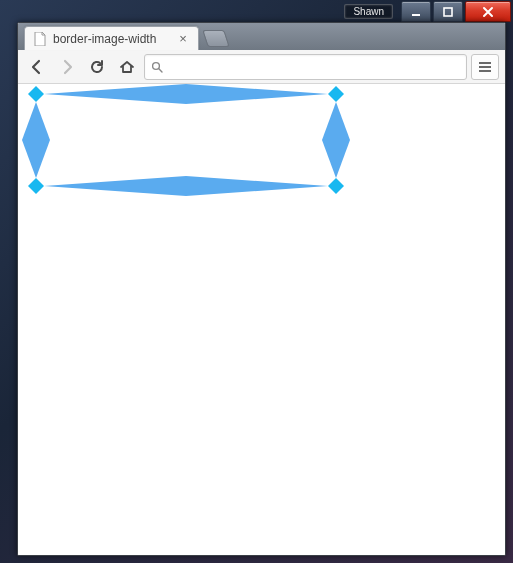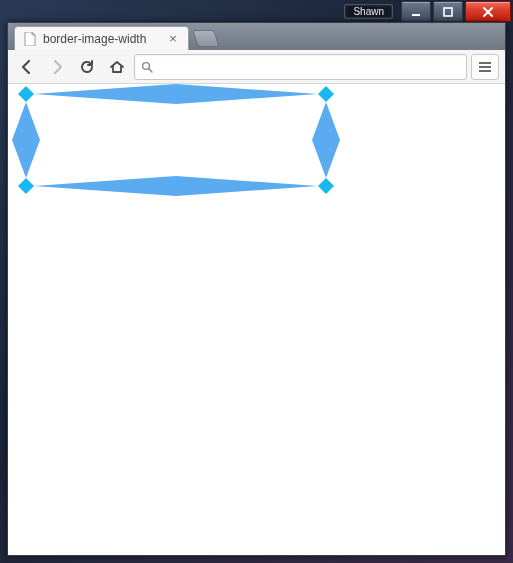--- a/index.html
+++ b/index.html
@@ -9,21 +9,21 @@
   
   .titlebar { height: 22px; display:flex; align-items:stretch; justify-content:flex-end; padding-right:2px; }
   .titlebar .spacer { flex:1; }
   .user-chip { align-self:center; margin-right:6px; background:rgba(0,0,0,0.35); color:#e8e8e8; font-size:10px; padding:1px 8px; border-radius:2px; border:1px solid rgba(255,255,255,0.25); box-shadow: inset 0 0 2px rgba(255,255,255,0.3); }
   .win-btn { width:30px; margin-left:2px; margin-top:1px; border-radius:2px 2px 0 0; display:flex; align-items:center; justify-content:center; color:#fff; font-size:11px; }
   .win-min, .win-max { background: linear-gradient(#6b7a8f,#3d4a5e); border:1px solid #2a3648; box-shadow: inset 0 1px 0 rgba(255,255,255,0.35); }
   .win-close { width:46px; background: linear-gradient(#f06a5a,#d83a28 45%,#c51e0c); border:1px solid #7a140a; box-shadow: inset 0 1px 0 rgba(255,255,255,0.4); }
   .win-btn svg { display:block; }
 
   
-  .chrome { flex:1; margin:0 7px 7px 7px; background:#fff; border:1px solid #3a3f46; border-radius:2px; display:flex; flex-direction:column; box-shadow: 0 0 6px rgba(0,0,0,0.6); overflow:hidden; }
+  .chrome { flex:1; margin:0 7px 7px 17px; background:#fff; border:1px solid #3a3f46; border-radius:2px; display:flex; flex-direction:column; box-shadow: 0 0 6px rgba(0,0,0,0.6); overflow:hidden; }
 
   
   .tabstrip { height: 27px; background: linear-gradient(#8a939f,#6f7883); display:flex; align-items:flex-end; padding-left:6px; position:relative; }
   .tab { position:relative; height:24px; background:#f7f7f7; border:1px solid #9aa0a8; border-bottom:none; border-radius:4px 4px 0 0; display:flex; align-items:center; padding:0 8px 0 8px; min-width:175px; font-size:12px; color:#444; box-shadow: 0 -1px 2px rgba(0,0,0,0.1); }
   .tab .favicon { width:14px; height:14px; margin-right:6px; display:flex; align-items:center; justify-content:center; }
   .tab .favicon svg { display:block; }
   .tab .title { flex:1; white-space:nowrap; overflow:hidden; text-overflow:ellipsis; }
   .tab .close { width:14px; height:14px; color:#666; display:flex; align-items:center; justify-content:center; font-size:13px; cursor:default; }
   .newtab { width:22px; height:17px; margin-left:6px; margin-bottom:3px; background: linear-gradient(#aab1bb,#8c949f); border:1px solid #6b727c; transform: skewX(18deg); border-radius:3px; }
 

